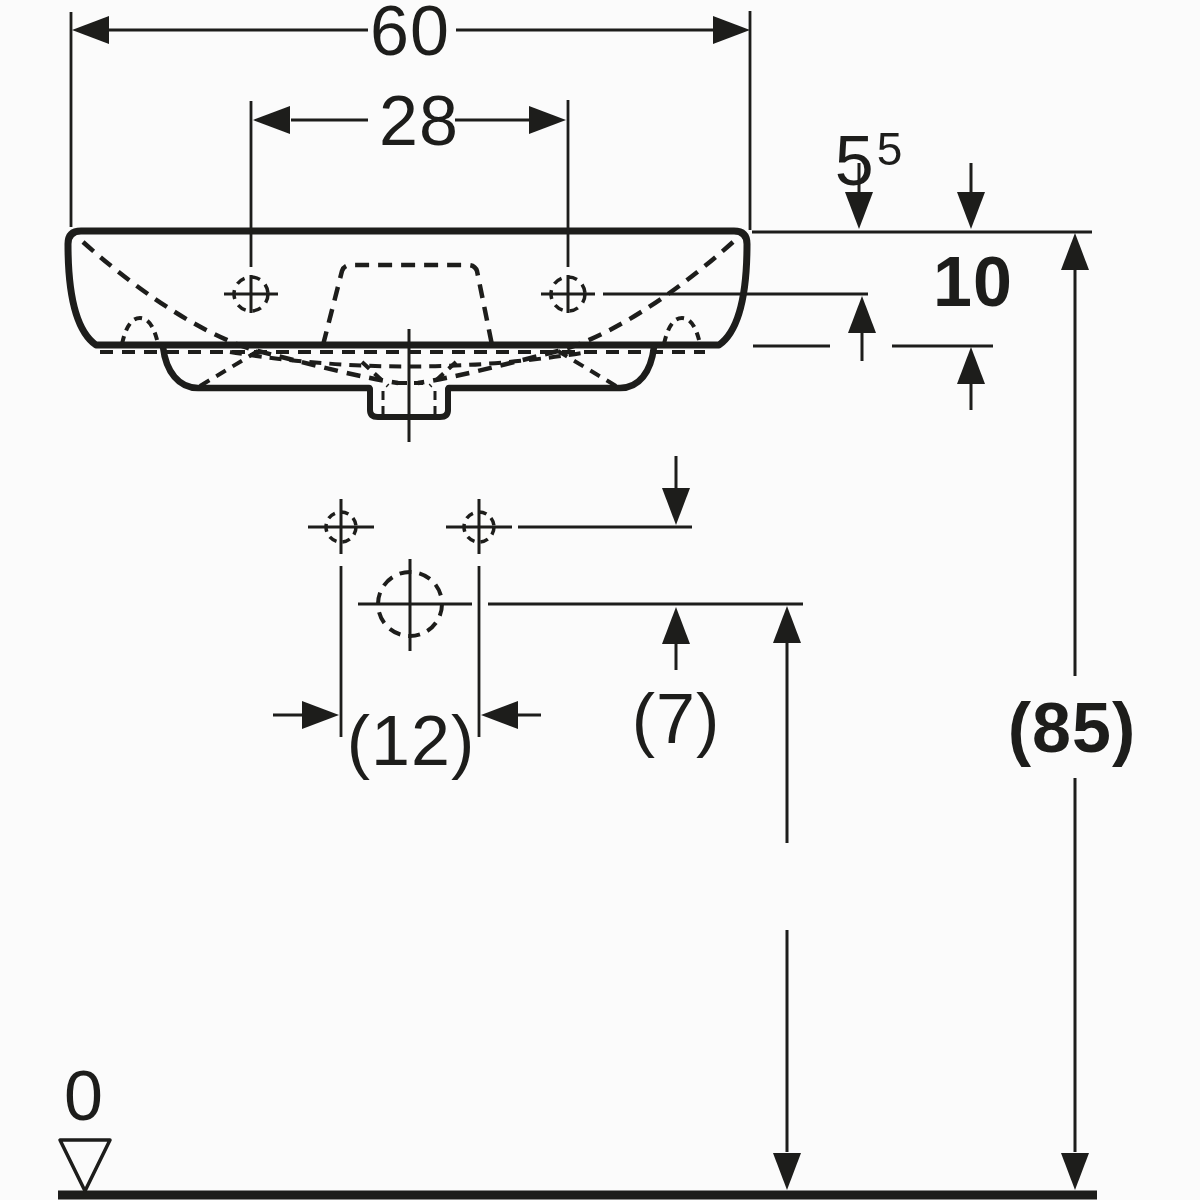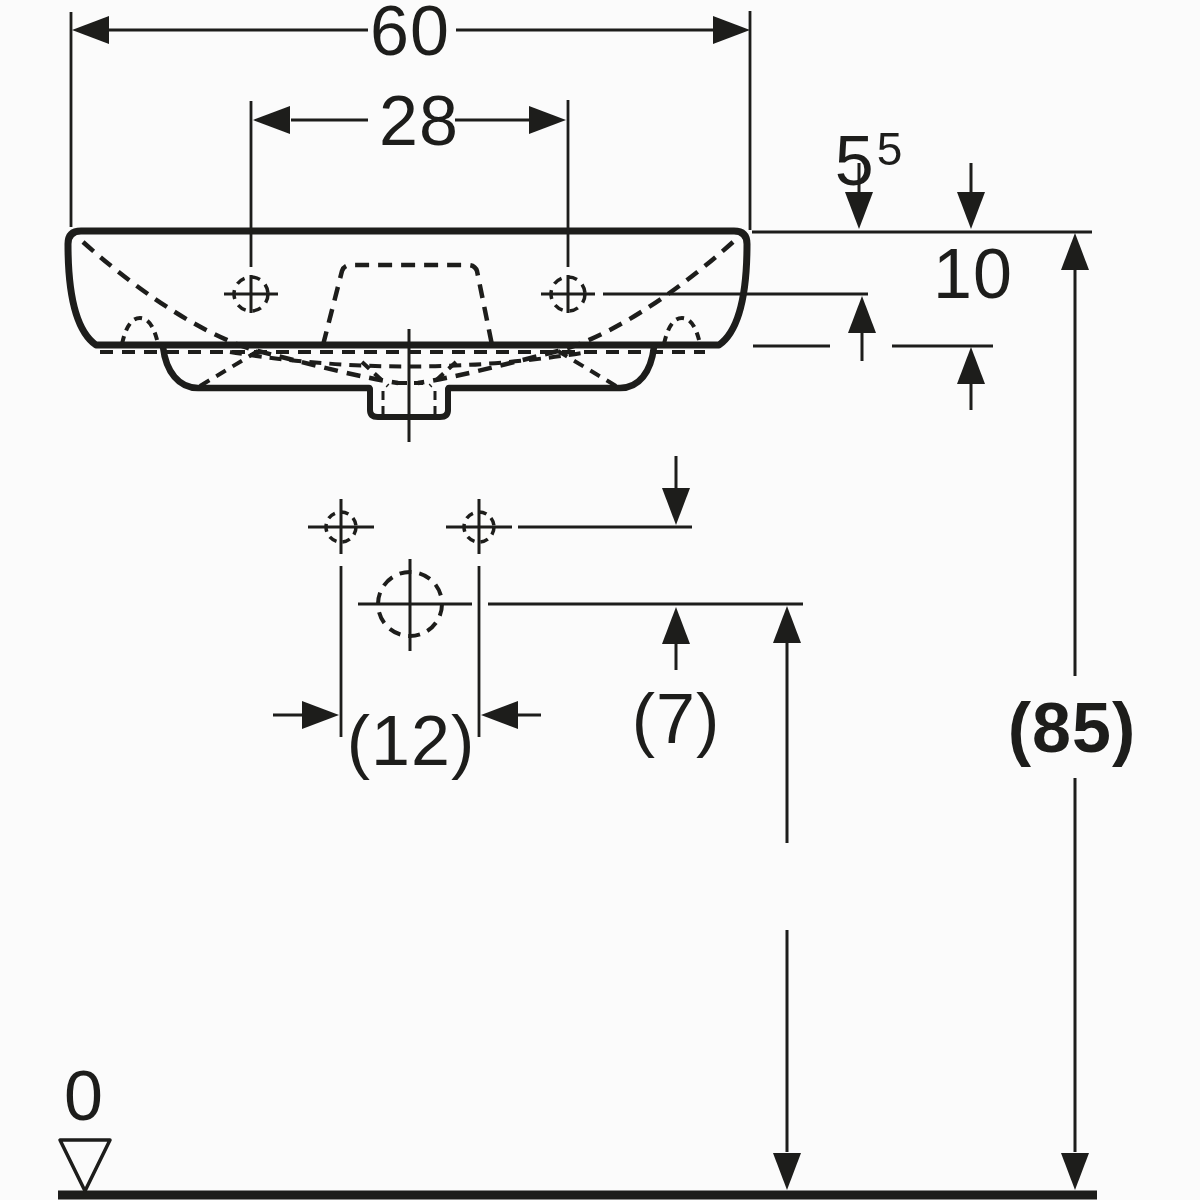--- a/index.html
+++ b/index.html
@@ -160,18 +160,18 @@
 
     <g>
       <path class="ink-stroke" stroke-width="9" d="M 58,1195 L 1097,1195"></path>
       <polygon class="ink-stroke" stroke-width="3.5" stroke-linejoin="round" points="60,1140 110,1140 85,1191"></polygon>
     </g>
   </svg>
 
   <div class="dim-label" style="left:410px;top:31px;">60</div>
   <div class="dim-label" style="left:411px;top:121px;margin-left:8px;">28</div>
   <div class="dim-label" style="left:868px;top:127px;margin-top:34px;"><span>5</span><span class="sup">5</span></div>
-  <div class="dim-label" style="left:973px;top:274px;">10</div>
+  <div class="dim-label" style="left:973px;top:282px;font-weight:bold;">10</div>
   <div class="dim-label" style="left:411px;top:716px;margin-top:25px;">(12)</div>
   <div class="dim-label" style="left:676px;top:719px;">(7)</div>
   <div class="dim-label" style="left:1072px;top:728px;font-weight:bold;">(85)</div>
   <div class="dim-label" style="left:84px;top:1096px;">0</div>
 </div>
 
 </body></html>

